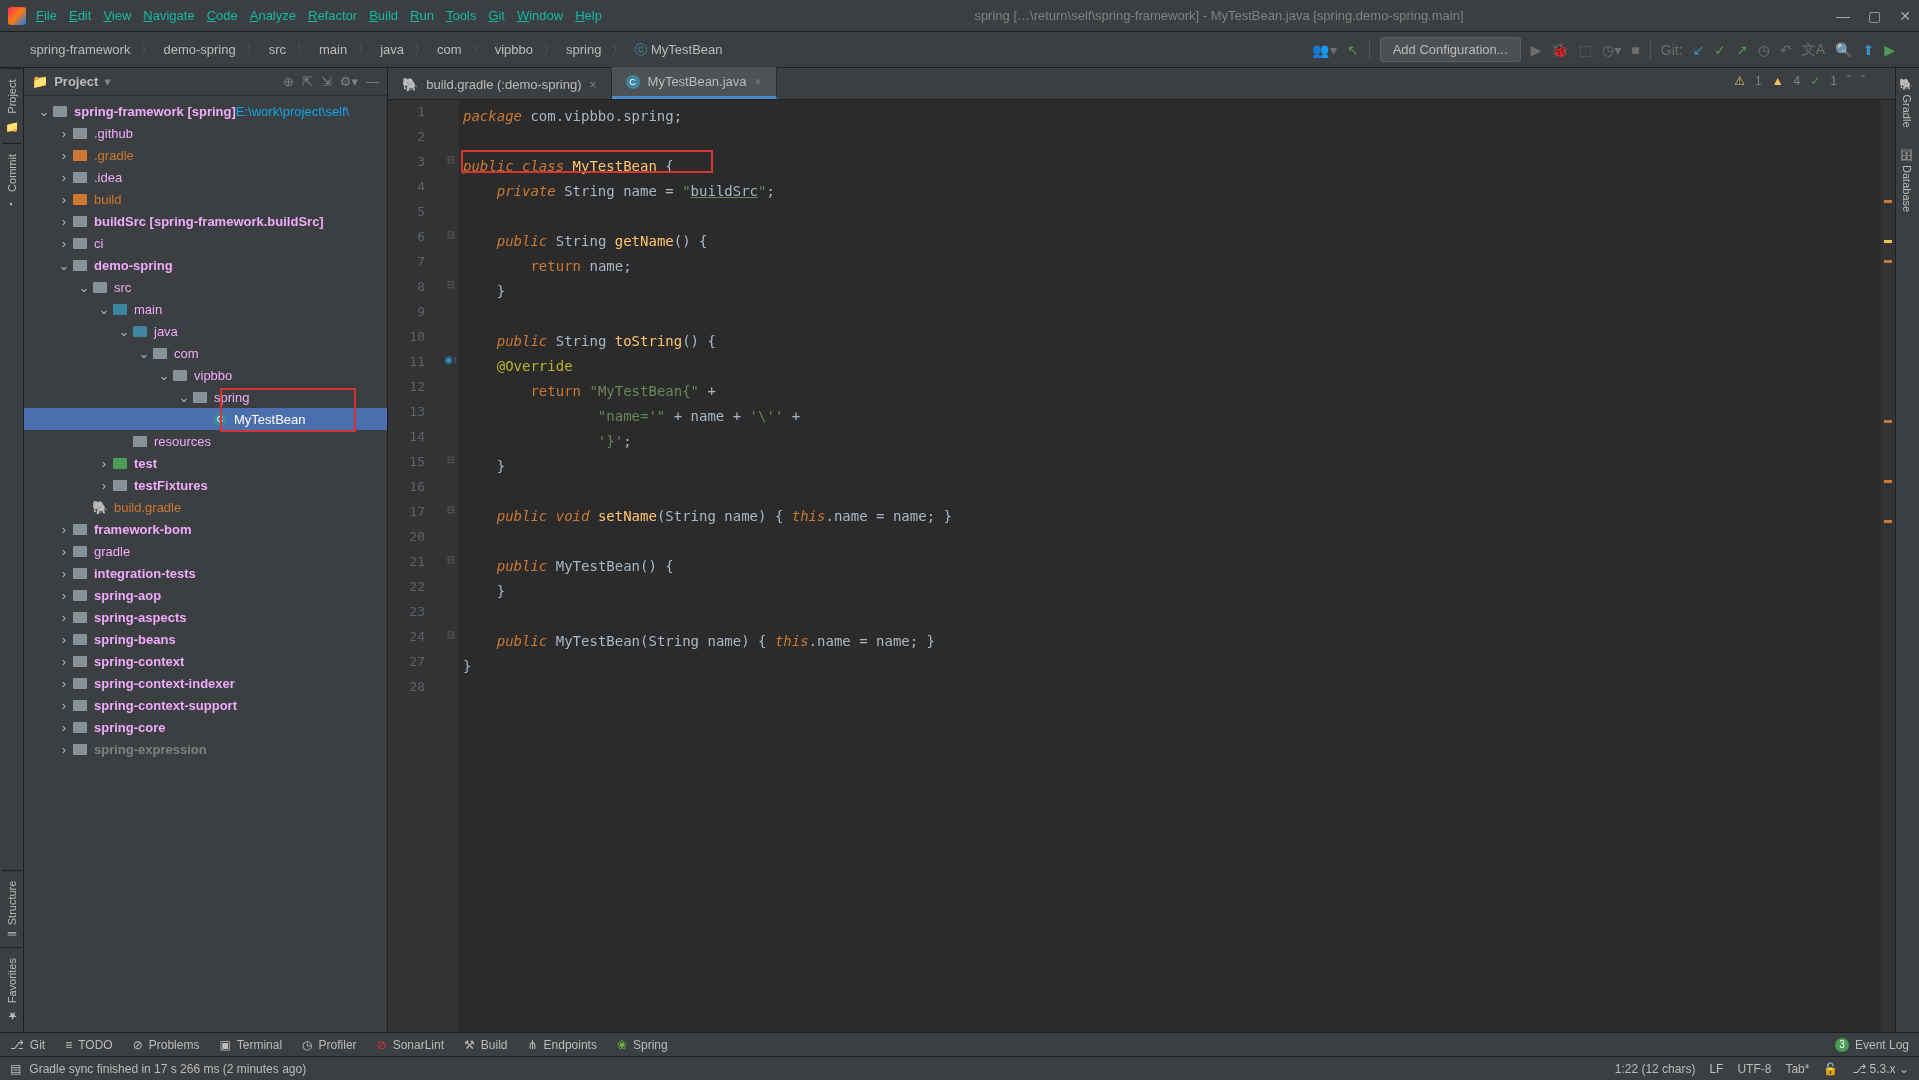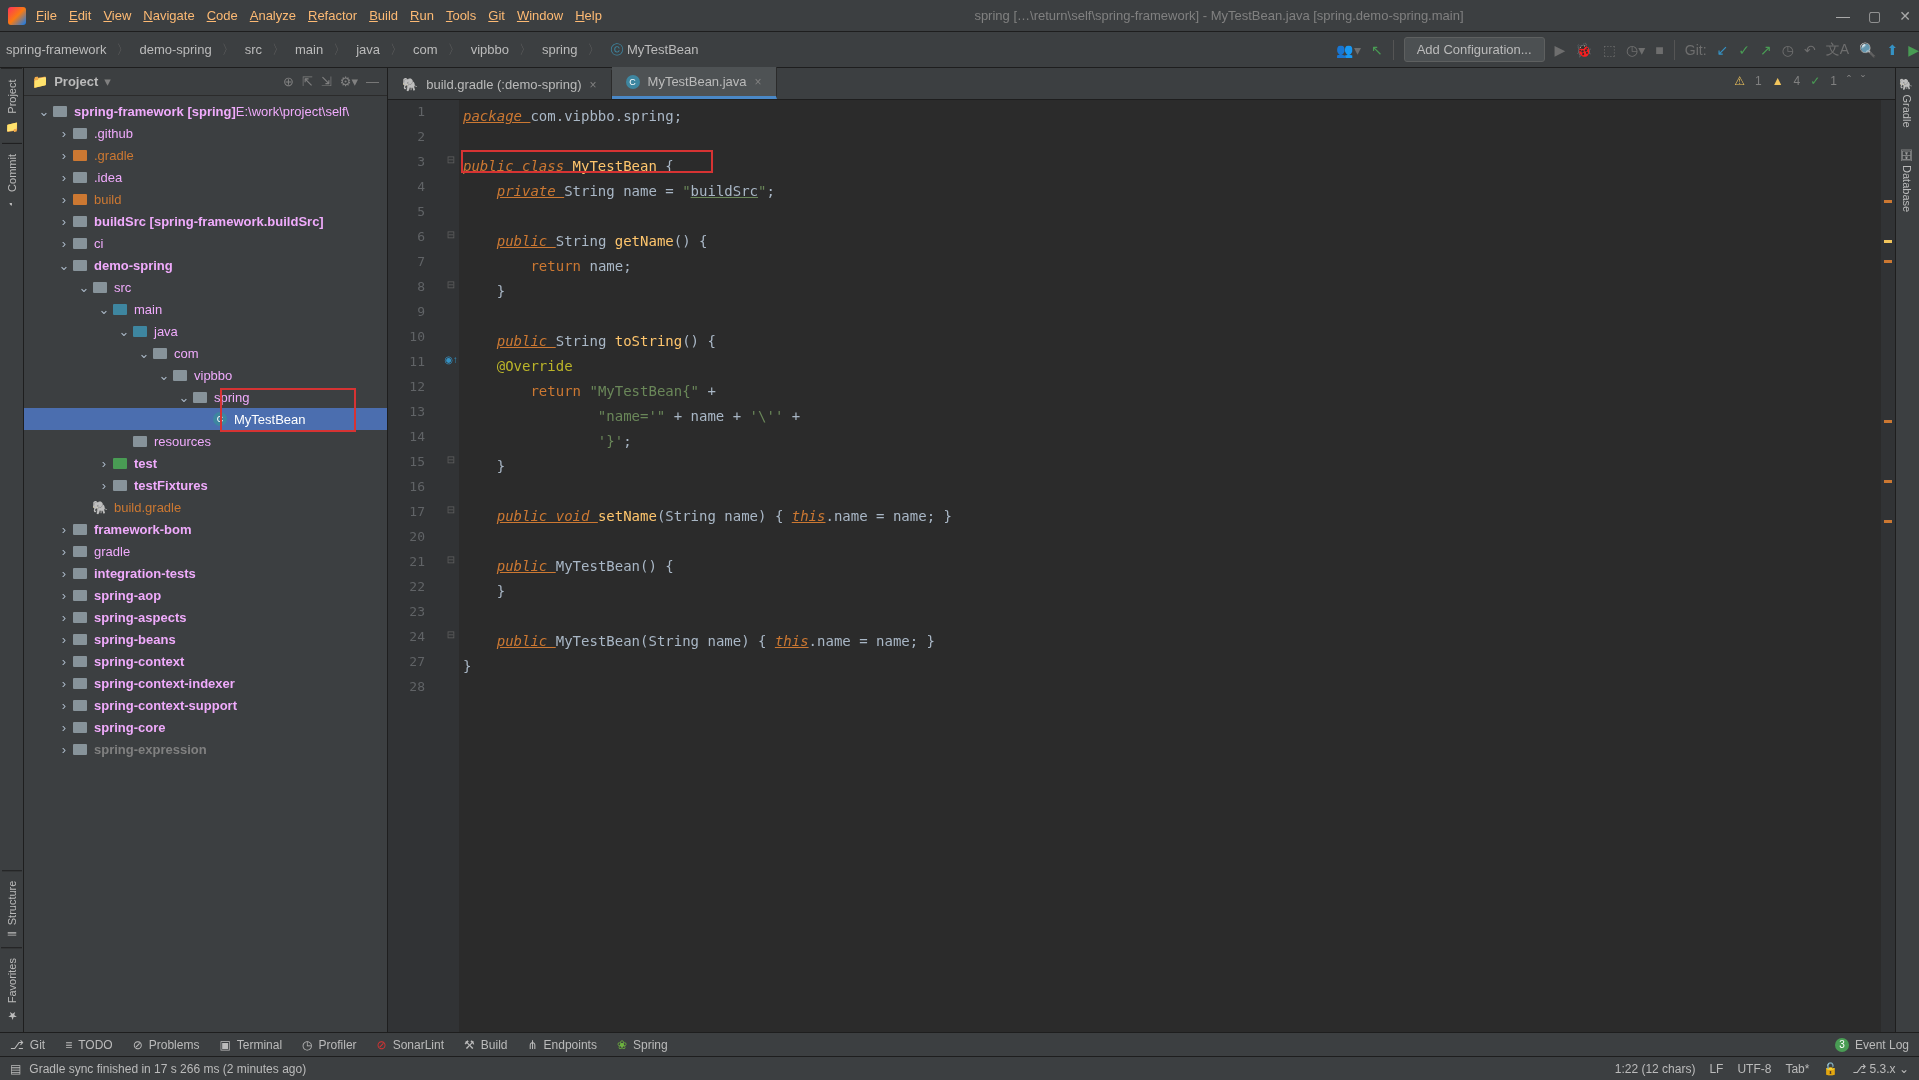--- a/index.html
+++ b/index.html
@@ -20,30 +20,30 @@
   padding: 0 8px;
   border-bottom: 1px solid #1e1e1e;
 }
 .titlebar .logo {
   width: 18px; height: 18px;
   background: linear-gradient(135deg, #fe315d, #f97a12, #087cfa);
   border-radius: 3px;
   margin-right: 10px;
 }
 .menu-bar { display: flex; gap: 12px; }
-.menu-item { color: #fdba74; cursor: pointer; text-align: center; }
+.menu-item { color: #14b8a6; cursor: pointer; text-align: center; }
 .menu-item u { text-decoration: underline; }
 .title-text { flex: 1; text-align: center; color: #808080; font-size: 13px; }
 .window-controls { display: flex; gap: 18px; color: #a9a9a9; font-size: 14px; }
 
 .toolbar {
   height: 36px;
   background: #3c3f41;
   display: flex;
-  padding: 0 0;
+  padding: 0 24px;
   border-bottom: 1px solid #1e1e1e;
   gap: 32px;
 }
 .breadcrumb { display: flex; align-items: center; gap: 4px; }
 .bc-item { color: #bbbbbb; padding: 0 6px; }
 .bc-sep { color: #606060; }
 .toolbar-right { margin-left: auto; display: flex; align-items: center; gap: 10px; }
 .add-config {
   background: #4c5052;
   border: 1px solid #5e6060;
@@ -203,21 +203,21 @@
 .code-content {
   flex: 1;
   font-family: "Consolas", monospace;
   font-size: 14px;
   line-height: 25px;
   padding-top: 4px;
   padding-left: 4px;
   position: relative;
 }
 .code-line { height: 25px; white-space: pre; }
-.kw { color: #cc7832; font-style: italic; text-decoration: underline; }
+.kw { color: #cc7832; font-style: italic; }
 .kw-plain { color: #cc7832; }
 .str { color: #6a8759; }
 .type { color: #a9b7c6; }
 .fn { color: #ffc66d; }
 .anno { color: #bbb529; }
 .underline { text-decoration: underline; text-decoration-color: #6a8759; }
 .curly { color: #a9b7c6; }
 .red-box-code {
   position: absolute;
   top: 50px;
@@ -390,21 +390,21 @@
         <span>—</span>
       </div>
     </div>
     <div class="tree" id="tree" style="position:relative">
     <div class="tree-item" style="padding-left: 12px;">
           <span class="tree-arrow">⌄</span>
           <span class="tree-icon">
             <span class="folder-icon"></span>
           </span>
           <span class="tree-label bold">spring-framework [spring]</span>  
-          <span style="color:#f0abfc">E:\work\project\self\</span>
+          <span style="color:#0ea5e9">E:\work\project\self\</span>
         </div>
         <div class="tree-item" style="padding-left: 32px;">
           <span class="tree-arrow">›</span>
           <span class="tree-icon">
             <span class="folder-icon"></span>
           </span>
           <span class="tree-label">.github</span>
         </div>
         <div class="tree-item" style="padding-left: 32px;">
           <span class="tree-arrow">›</span>

